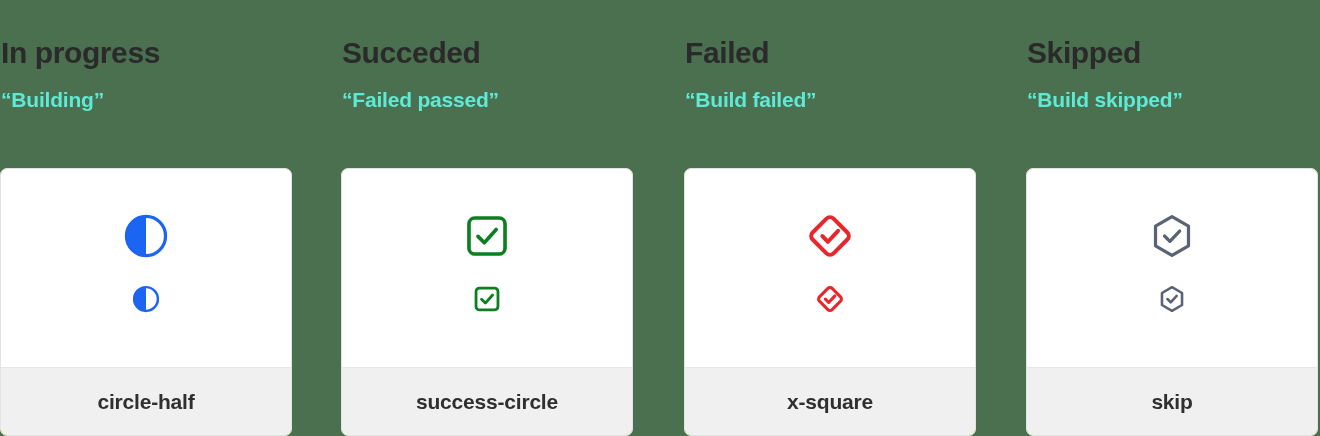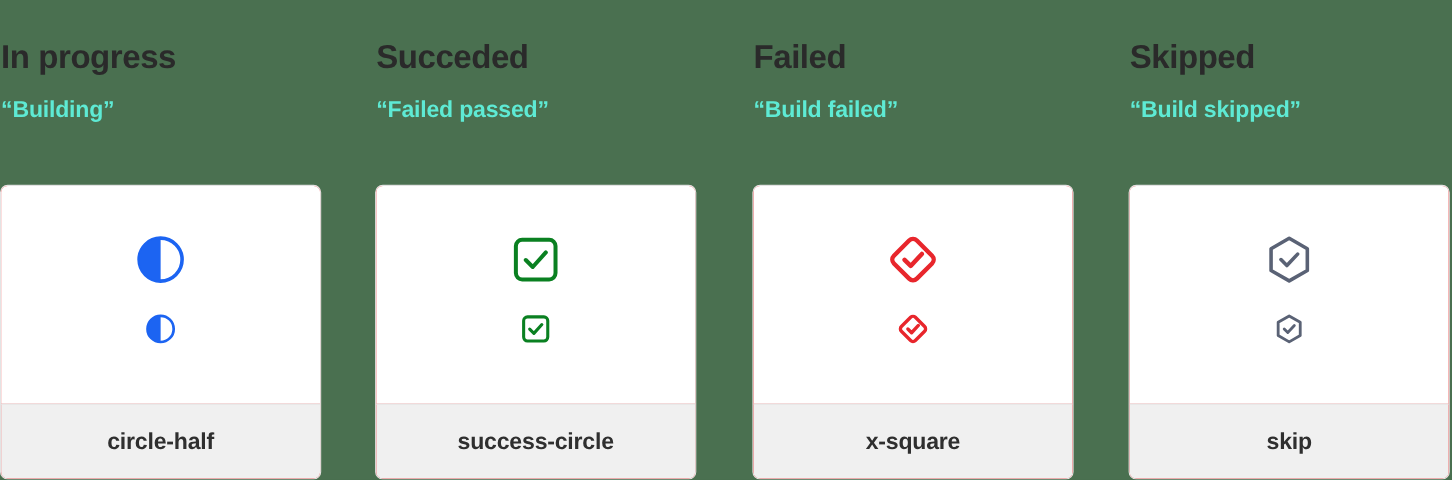--- a/index.html
+++ b/index.html
@@ -52,21 +52,21 @@
     color: #5eead4;
     white-space: nowrap;
   }
 
   .card {
     position: absolute;
     top: 168px;
     left: 0;
     width: 292px;
     height: 268px;
-    background: #ef4444;
+    background: #bef264;
     border: 1px solid #e3e3e3;
     border-radius: 7px;
     box-sizing: border-box;
     overflow: hidden;
     display: flex;
     flex-direction: column;
   }
   .card-body {
     flex: 0 0 198px;
     background: #ffffff;

